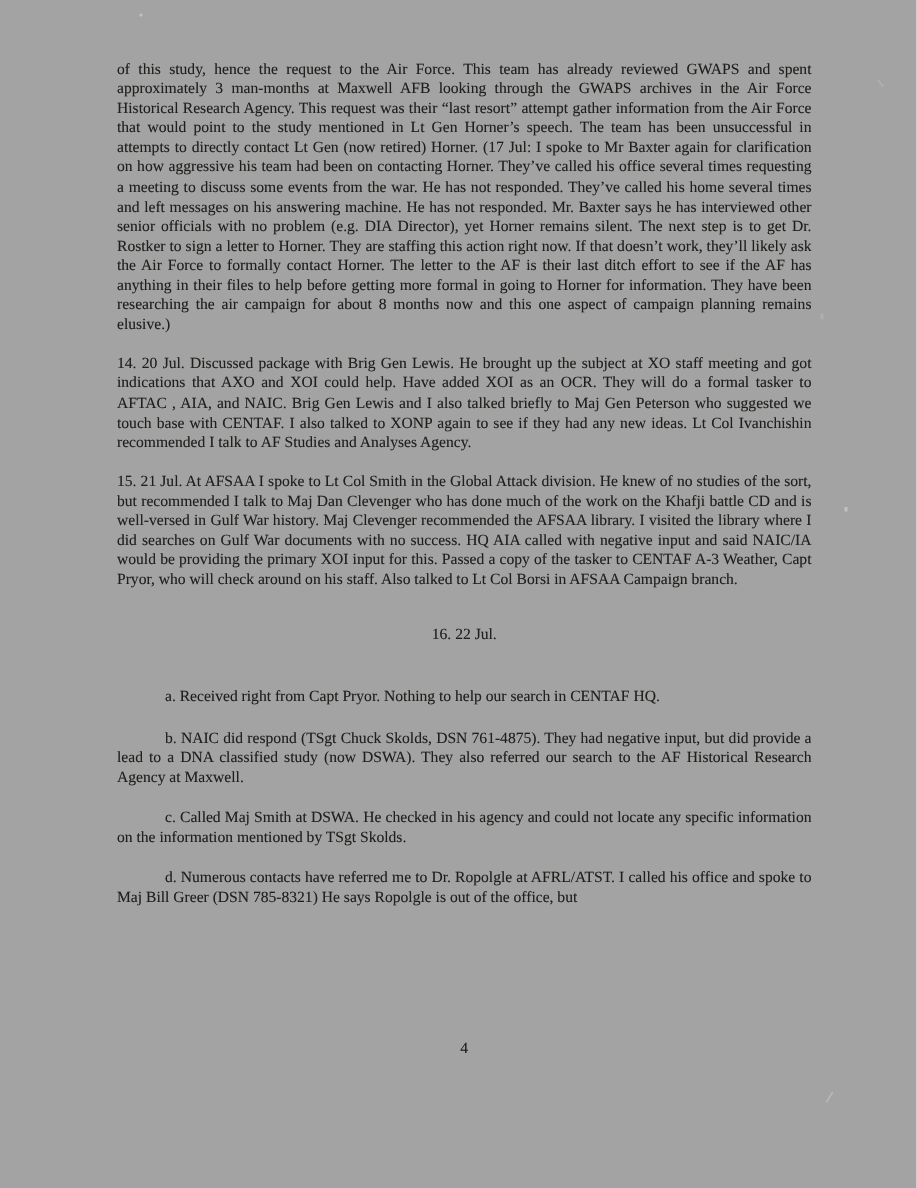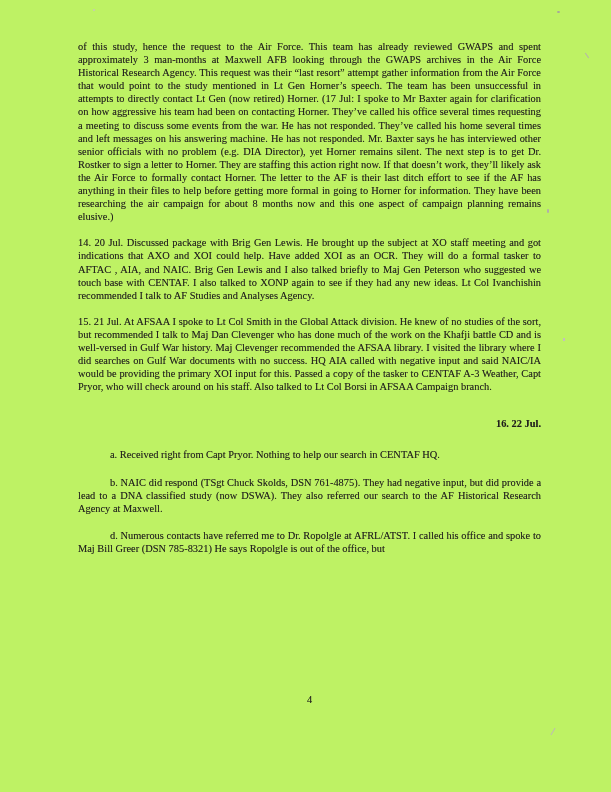--- a/index.html
+++ b/index.html
@@ -4,21 +4,21 @@
 <style>
   html, body {
     margin: 0;
     padding: 0;
     background: #f5f4f1;
   }
   .page {
     position: relative;
     width: 611px;
     height: 792px;
-    background: #bef264;
+    background: #a3a3a3;
     overflow: hidden;
     font-family: "Liberation Serif", serif;
   }
   .content {
     position: absolute;
     left: 78px;
     top: 40px;
     width: 463px;
     color: #201f1c;
     font-size: 10.4px;
@@ -26,23 +26,22 @@
     text-align: justify;
     text-shadow: 0 0 0.4px rgba(40,40,35,0.45);
   }
   .para {
     margin: 0 0 13px 0;
   }
   .para-15 {
     margin-bottom: 24px;
   }
   .heading-16 {
-    margin-bottom: 18px;
-    text-align: right;
-    font-weight: bold;
+    margin-bottom: 28px;
+    text-align: center;
   }
   .sub {
     text-indent: 32px;
     margin-bottom: 14px;
   }
   .page-number {
     position: absolute;
     top: 694px;
     left: 78px;
     width: 463px;
@@ -68,20 +67,21 @@
 
 <div class="page">
 
   <div class="content">
     <p class="para">of this study, hence the request to the Air Force.  This team has already reviewed GWAPS and spent approximately 3 man-months at Maxwell AFB looking through the GWAPS archives in the Air Force Historical Research Agency.  This request was their “last resort” attempt gather information from the Air Force that would point to the study mentioned in Lt Gen Horner’s speech.  The team has been unsuccessful in attempts to directly contact Lt Gen (now retired) Horner.  (17 Jul: I spoke to Mr Baxter again for clarification on how aggressive his team had been on contacting Horner.  They’ve called his office several times requesting a meeting to discuss some events from the war.  He has not responded.  They’ve called his home several times and left messages on his answering machine.  He has not responded.  Mr. Baxter says he has interviewed other senior officials with no problem (e.g. DIA Director), yet Horner remains silent.  The next step is to get Dr. Rostker to sign a letter to Horner.  They are staffing this action right now.  If that doesn’t work, they’ll likely ask the Air Force to formally contact Horner.  The letter to the AF is their last ditch effort to see if the AF has anything in their files to help before getting more formal in going to Horner for information.  They have been researching the air campaign for about 8 months now and this one aspect of campaign planning remains elusive.)</p>
     <p class="para">14.  20 Jul.  Discussed package with Brig Gen Lewis.  He brought up the subject at XO staff meeting and got indications that AXO and XOI could help.  Have added XOI as an OCR.  They will do a formal tasker to AFTAC , AIA, and NAIC.  Brig Gen Lewis and I also talked briefly to Maj Gen Peterson who suggested we touch base with CENTAF.  I also talked to XONP again to see if they had any new ideas.  Lt Col Ivanchishin recommended I talk to AF Studies and Analyses Agency.</p>
     <p class="para para-15">15.  21 Jul.  At AFSAA I spoke to Lt Col Smith in the Global Attack division.  He knew of no studies of the sort, but recommended I talk to Maj Dan Clevenger who has done much of the work on the Khafji battle CD and is well-versed in Gulf War history.  Maj Clevenger recommended the AFSAA library.  I visited the library where I did searches on Gulf War documents with no success.  HQ AIA called with negative input and said NAIC/IA would be providing the primary XOI input for this.  Passed a copy of the tasker to CENTAF A-3 Weather, Capt Pryor, who will check around on his staff.  Also talked to Lt Col Borsi in AFSAA Campaign branch.</p>
     <p class="para heading-16">16.  22 Jul.</p>
     <p class="para sub">a.  Received right from Capt Pryor.  Nothing to help our search in CENTAF HQ.</p>
     <p class="para sub">b.  NAIC did respond (TSgt Chuck Skolds, DSN 761-4875).  They had negative input, but did provide a lead to a DNA classified study (now DSWA).  They also referred our search to the AF Historical Research Agency at Maxwell.</p>
+    <p class="para sub">c.  Called Maj Smith at DSWA.  He checked in his agency and could not locate any specific information on the information mentioned by TSgt Skolds.</p>
     <p class="para sub">d.  Numerous contacts have referred me to Dr. Ropolgle at AFRL/ATST.  I called his office and spoke to Maj Bill Greer (DSN 785-8321)  He says Ropolgle is out of the office, but</p>
   </div>
 
   <div class="page-number">4</div>
 
   <div class="artifact a1"></div>
   <div class="artifact a2"></div>
   <div class="artifact a3"></div>
   <div class="artifact a4"></div>
   <div class="artifact a5"></div>

